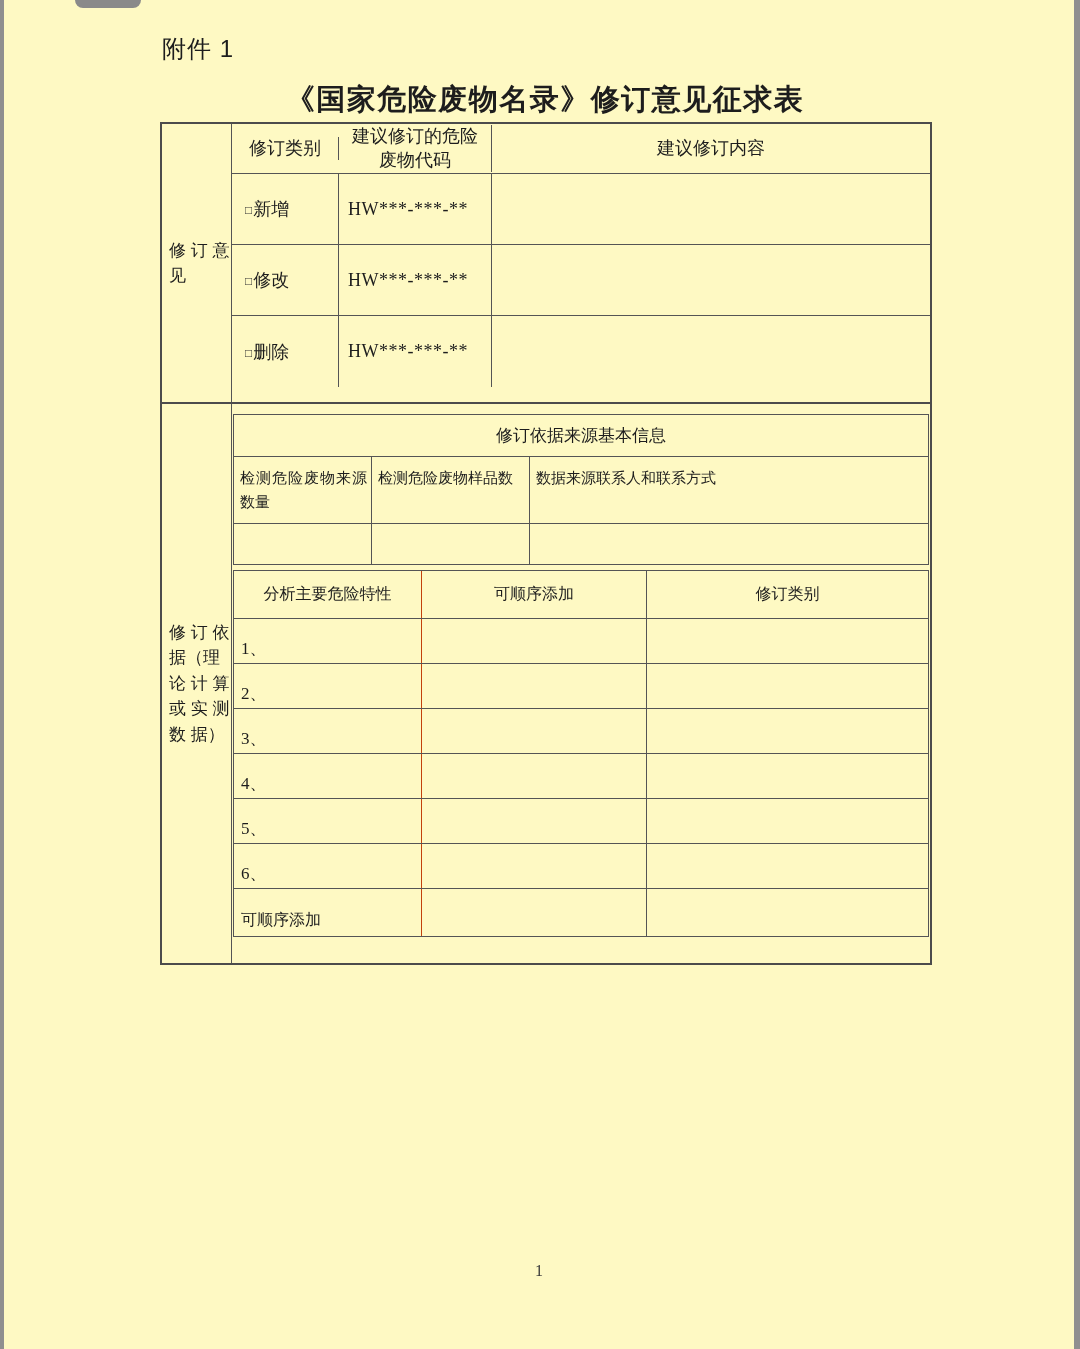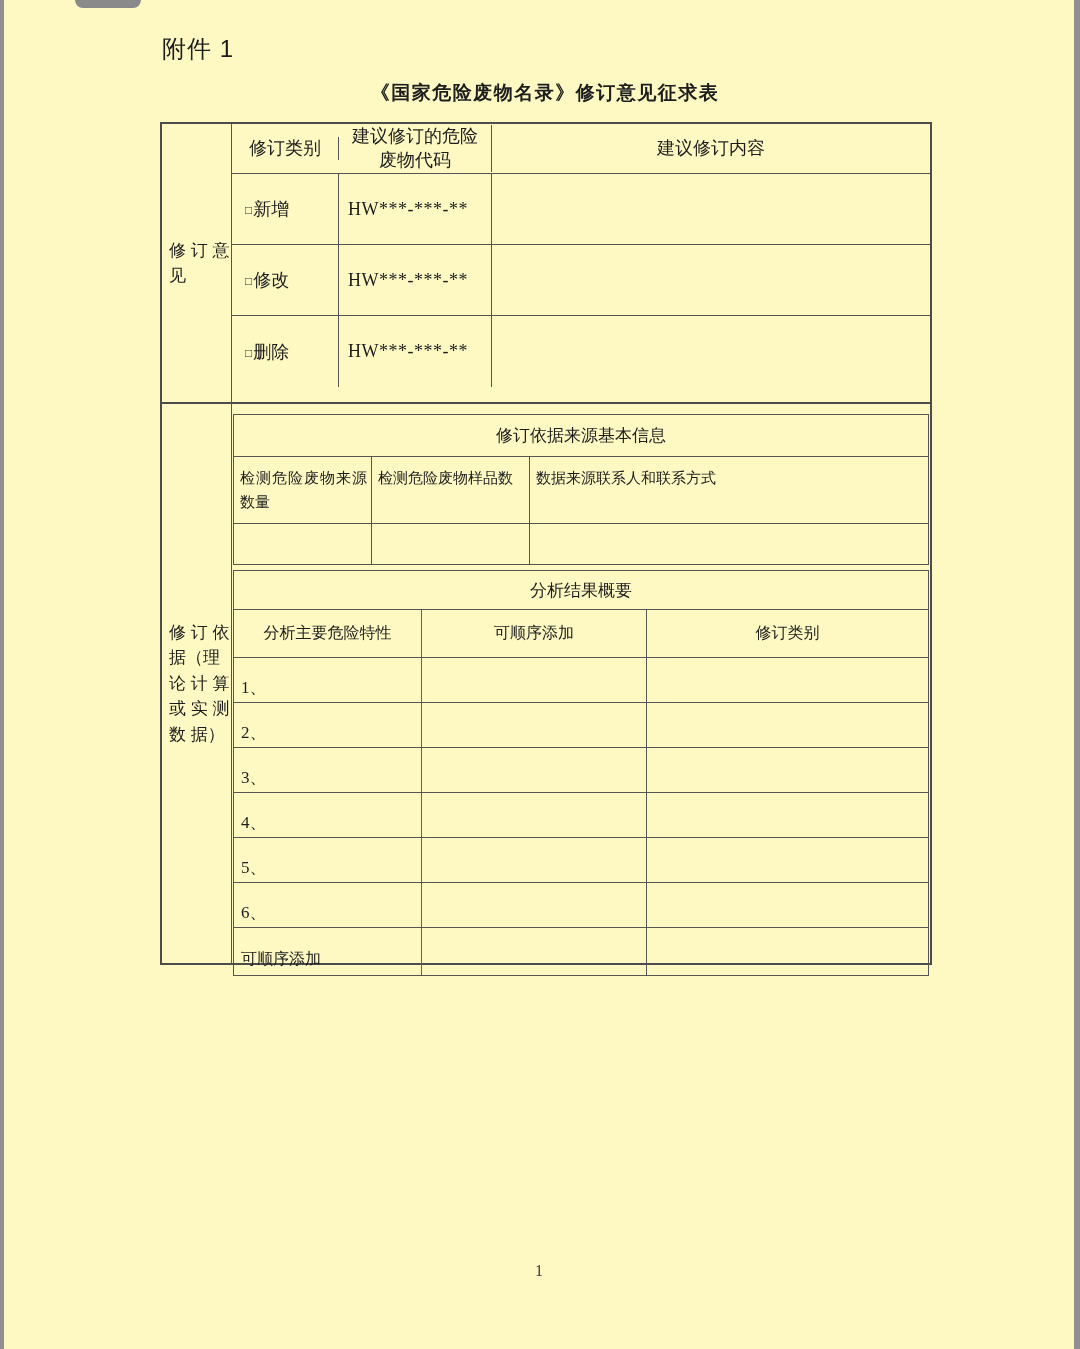--- a/index.html
+++ b/index.html
@@ -18,21 +18,21 @@
   .top-tab {
     position:absolute; left:71px; top:-10px; width:66px; height:18px;
     background:#8a8a8a; border-radius:8px;
   }
   .attach {
     position:absolute; left:158px; top:33px;
     font-size:24px; font-weight:500; letter-spacing:1px;
   }
   .doc-title {
     position:absolute; left:156px; top:80px; width:770px;
-    text-align:center; font-size:19px; font-weight:700; letter-spacing:1.5px;
+    text-align:center; font-size:29px; font-weight:700; letter-spacing:1.5px;
   }
   .tbl {
     position:absolute; left:156px; top:122px; width:772px; height:843px;
     border:2px solid #4c4c4c;
   }
   .sec { display:flex; width:100%; }
   .sec1 { height:278px; }
   .sec2 { height:561px; border-top:2px solid #4c4c4c; }
   .side {
     width:70px; flex:0 0 70px; border-right:1px solid #555;
@@ -171,21 +171,20 @@
             <div class="a3 ahead">数据来源联系人和联系方式</div>
           </div>
           <div class="row rowA-empty">
             <div class="a1"></div>
             <div class="a2"></div>
             <div class="a3"></div>
           </div>
         </div>
 
         <div class="innerbox boxB">
-          <div class="titlerow rowB-title">分析结果概要</div>
           <div class="row rowB-head">
             <div class="b1 bhead">分析主要危险特性</div>
             <div class="b2 bhead">可顺序添加</div>
             <div class="b3 bhead">修订类别</div>
           </div>
 
           <div class="row nrow">
             <div class="b1 numcell">1、</div>
             <div class="b2"></div>
             <div class="b3"></div>

